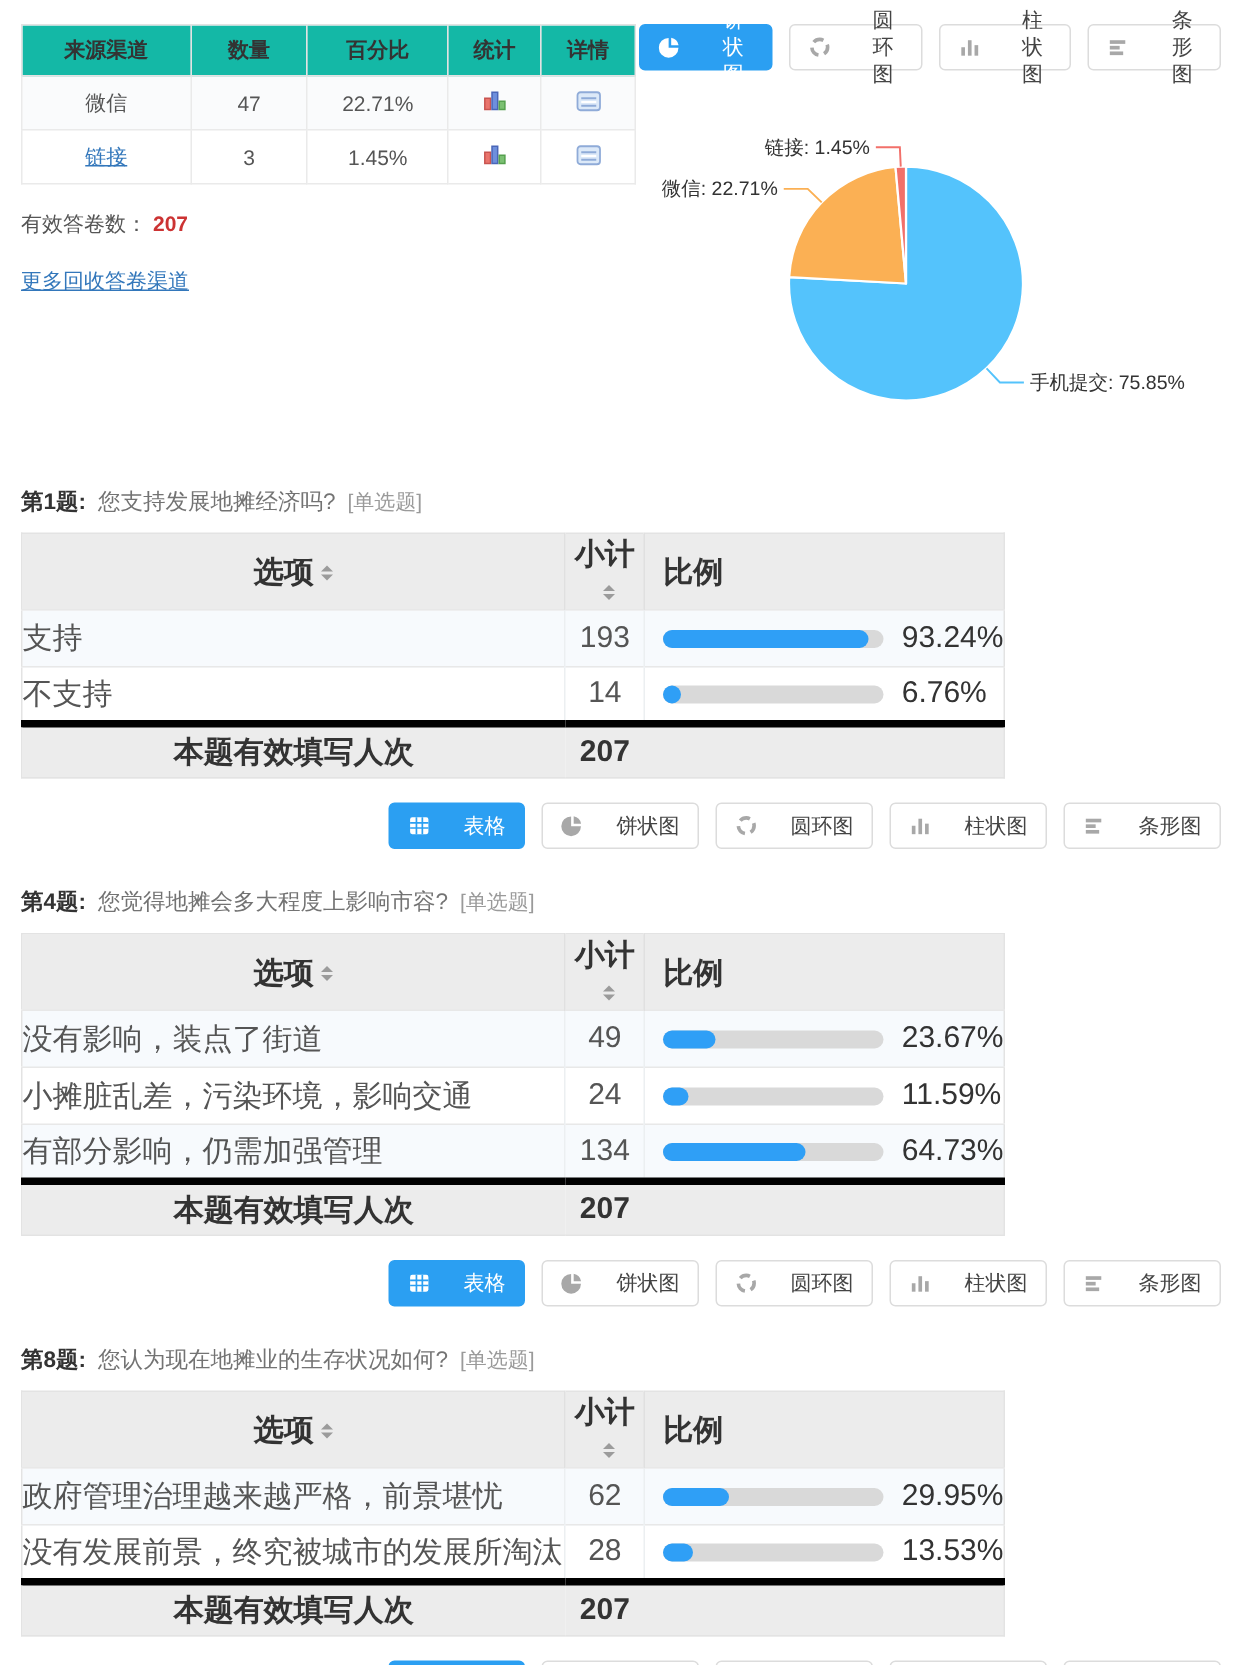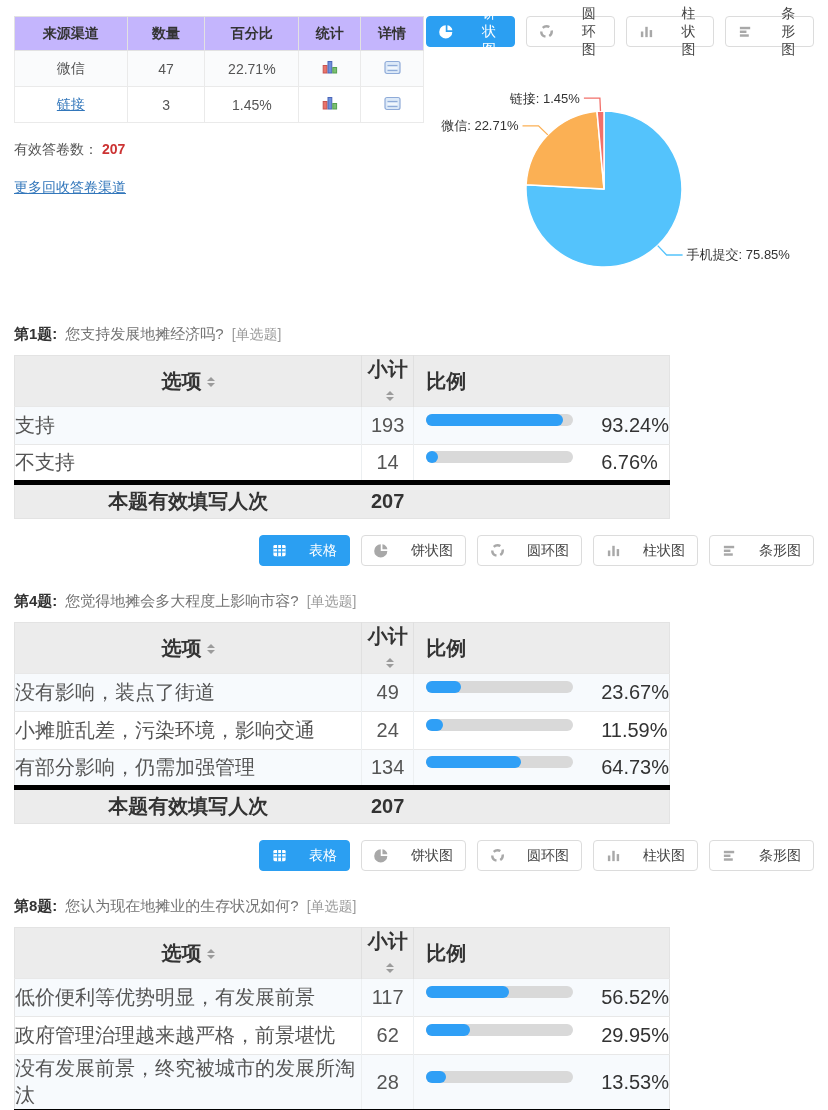--- a/index.html
+++ b/index.html
@@ -5,21 +5,21 @@
   * { margin:0; padding:0; box-sizing:border-box; }
   html,body { width:828px; height:1110px; background:#fff; overflow:hidden;
     font-family:"Liberation Sans","DejaVu Sans",sans-serif; color:#333; }
 
   .top { display:flex; padding:16px 14px 0 14px; }
   .top-left { width:412px; flex:0 0 412px; }
 
   
   table { border-collapse:collapse; }
   .src-table { width:410px; font-size:14px; border:1px solid #e2e2e2; text-align:center; }
-  .src-table th { background:#c4b5fd; height:34px; font-weight:bold; color:#333; border:1px solid #e2e2e2;margin-left:38px; }
+  .src-table th { background:#14b8a6; height:34px; font-weight:bold; color:#333; border:1px solid #e2e2e2;margin-left:38px; }
   .src-table td { height:36px; color:#555; border:1px solid #eaeaea; background:#fff; }
   .src-table tr:nth-child(odd) td { background:#fafbfc; }
   .src-table a { color:#3377bb; text-decoration:underline; }
   .c-channel{width:113px}.c-count{width:78px}.c-percent{width:94px}.c-stats{width:62px}.c-details{width:63px}
 
   .valid-line { margin-top:18px; font-size:14px; color:#555; }
   .valid-line b { color:#cc3333; margin-left:4px; }
   .more-link { display:inline-block; margin-top:20px; font-size:14px; color:#3377bb; text-decoration:underline; cursor:pointer; }
 
   .top-right { flex:1; display:flex; flex-direction:column; align-items:flex-end; }
@@ -48,21 +48,21 @@
   .q-table tbody td { height:38px; color:#555; border-top:1px solid #e8e8e8; border-right:1px solid #eceff1; }
   .q-table tbody td:last-child { border-right:none; }
   .q-table tbody tr:nth-child(odd) td { background:#f7fafd; }
   .q-table td.opt { }
   .q-table td.sub { text-align:center; }
   .q-table td.ratio { padding-left:12px; }
   .q-table tfoot td { background:#ececec; height:36px; font-weight:bold; color:#333; border-top:5px solid #000000; }
   .q-table tfoot .total-label { text-align:center; }
   .q-table tfoot .total-count { text-align:center; }
 
-  .bar-wrap { display:flex; gap:28px; }
+  .bar-wrap { display:flex; align-items:center; gap:12px; }
   .bar-track { width:147px; height:12px; border-radius:6px; background:#d9d9d9; position:relative; }
   .bar-fill { position:absolute; left:0; top:0; height:12px; border-radius:6px; background:#2f9ff6; min-width:12px; }
   .pct { color:#333; }
 
   .sort { display:inline-flex; flex-direction:column; margin-left:5px; vertical-align:middle; cursor:pointer; }
   .sort i { display:block; width:0; height:0; border-left:4px solid transparent; border-right:4px solid transparent; }
   .sort .up { border-bottom:4px solid #9b9b9b; margin-bottom:2px; }
   .sort .down { border-top:4px solid #9b9b9b; }
 
   .q-btns { margin-top:16px; justify-content:flex-end; }
@@ -417,32 +417,20 @@
               </span></th>
           <th class="col-sub"><span class="th-label">小计</span><span class="sort">
                 <i class="up"></i>
                 <i class="down"></i>
               </span></th>
           <th class="col-ratio"><span class="th-label">比例</span></th>
         </tr>
       </thead>
       <tbody>
           <tr>
-            <td class="opt">低价便利等优势明显，有发展前景</td>
-            <td class="sub">117</td>
-            <td class="ratio">
-              <div class="bar-wrap">
-                <div class="bar-track">
-                  <div class="bar-fill" style="width: 56.52%;"></div>
-                </div>
-                <span class="pct">56.52%</span>
-              </div>
-            </td>
-          </tr>
-          <tr>
             <td class="opt">政府管理治理越来越严格，前景堪忧</td>
             <td class="sub">62</td>
             <td class="ratio">
               <div class="bar-wrap">
                 <div class="bar-track">
                   <div class="bar-fill" style="width: 29.95%;"></div>
                 </div>
                 <span class="pct">29.95%</span>
               </div>
             </td>

